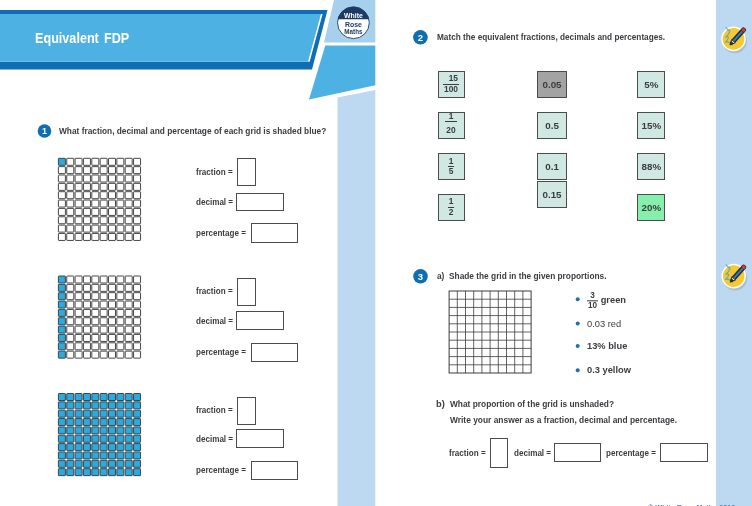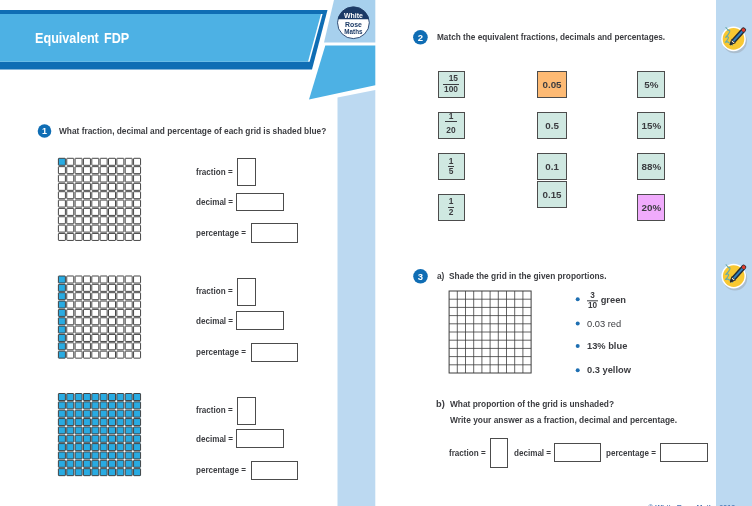--- a/index.html
+++ b/index.html
@@ -394,21 +394,21 @@
 <div style="position:absolute;left:236.1px;top:429.4px;width:45.5px;height:16.8px;border:1.1px solid #4c4c4c;background:#fff"></div>
 <div style="position:absolute;left:195.8px;top:469.8px;transform:translateY(-50%) scaleX(0.865);transform-origin:0 50%;font-size:9.3px;font-weight:600;color:#3b3c40;white-space:nowrap">percentage =</div>
 <div style="position:absolute;left:250.6px;top:460.7px;width:45.3px;height:17.5px;border:1.1px solid #4c4c4c;background:#fff"></div>
 <div style="position:absolute;left:437.2px;top:37.3px;transform:translateY(-50%) scaleX(0.885);transform-origin:0 50%;font-size:9.3px;font-weight:600;color:#3b3c40;white-space:nowrap">Match the equivalent fractions, decimals and percentages.</div>
 <div style="position:absolute;left:437.5px;top:70.7px;width:25.0px;height:25.0px;border:1.1px solid #4c4c4c;background:#cfe8e1;display:flex;align-items:center;justify-content:center;font-size:9.8px;font-weight:600;color:#3b3c40">
     <span style="display:inline-block;vertical-align:middle;text-align:right;font-size:8.4px;font-weight:600;line-height:1.12">
       <span style="display:block;padding:0 1px">15</span>
       <span style="display:block;border-top:1px solid #3b3c40;padding:0 1px">100</span>
     </span>
   </div>
-<div style="position:absolute;left:537.3px;top:70.7px;width:27.5px;height:25.0px;border:1.1px solid #4c4c4c;background:#fdba74;display:flex;align-items:center;justify-content:center;font-size:9.8px;font-weight:600;color:#3b3c40">0.05</div>
+<div style="position:absolute;left:537.3px;top:70.7px;width:27.5px;height:25.0px;border:1.1px solid #4c4c4c;background:#a3a3a3;display:flex;align-items:center;justify-content:center;font-size:9.8px;font-weight:600;color:#3b3c40">0.05</div>
 <div style="position:absolute;left:637.1px;top:70.7px;width:26.4px;height:25.0px;border:1.1px solid #4c4c4c;background:#cfe8e1;display:flex;align-items:center;justify-content:center;font-size:9.8px;font-weight:600;color:#3b3c40">5%</div>
 <div style="position:absolute;left:437.5px;top:112.0px;width:25.0px;height:25.0px;border:1.1px solid #4c4c4c;background:#cfe8e1;display:flex;align-items:center;justify-content:center;font-size:9.8px;font-weight:600;color:#3b3c40">
     <span style="display:inline-block;vertical-align:middle;text-align:center;font-size:8.4px;font-weight:600;line-height:1.12">
       <span style="display:block;padding:0 1px">1</span>
       <span style="display:block;border-top:1px solid #3b3c40;padding:4px 1px">20</span>
     </span>
   </div>
 <div style="position:absolute;left:537.3px;top:112.0px;width:27.5px;height:25.0px;border:1.1px solid #4c4c4c;background:#cfe8e1;display:flex;align-items:center;justify-content:center;font-size:9.8px;font-weight:600;color:#3b3c40">0.5</div>
 <div style="position:absolute;left:637.1px;top:112.0px;width:26.4px;height:25.0px;border:1.1px solid #4c4c4c;background:#cfe8e1;display:flex;align-items:center;justify-content:center;font-size:9.8px;font-weight:600;color:#3b3c40">15%</div>
 <div style="position:absolute;left:437.5px;top:153.0px;width:25.0px;height:25.0px;border:1.1px solid #4c4c4c;background:#cfe8e1;display:flex;align-items:center;justify-content:center;font-size:9.8px;font-weight:600;color:#3b3c40">
@@ -419,21 +419,21 @@
   </div>
 <div style="position:absolute;left:537.3px;top:153.0px;width:27.5px;height:25.0px;border:1.1px solid #4c4c4c;background:#cfe8e1;display:flex;align-items:center;justify-content:center;font-size:9.8px;font-weight:600;color:#3b3c40">0.1</div>
 <div style="position:absolute;left:637.1px;top:153.0px;width:26.4px;height:25.0px;border:1.1px solid #4c4c4c;background:#cfe8e1;display:flex;align-items:center;justify-content:center;font-size:9.8px;font-weight:600;color:#3b3c40">88%</div>
 <div style="position:absolute;left:437.5px;top:193.6px;width:25.0px;height:25.0px;border:1.1px solid #4c4c4c;background:#cfe8e1;display:flex;align-items:center;justify-content:center;font-size:9.8px;font-weight:600;color:#3b3c40">
     <span style="display:inline-block;vertical-align:middle;text-align:center;font-size:8.4px;font-weight:600;line-height:1.12">
       <span style="display:block;padding:0 1px">1</span>
       <span style="display:block;border-top:1px solid #3b3c40;padding:0 1px">2</span>
     </span>
   </div>
 <div style="position:absolute;left:537.3px;top:181px;width:27.5px;height:25.0px;border:1.1px solid #4c4c4c;background:#cfe8e1;display:flex;align-items:center;justify-content:center;font-size:9.8px;font-weight:600;color:#3b3c40">0.15</div>
-<div style="position:absolute;left:637.1px;top:193.6px;width:26.4px;height:25.0px;border:1.1px solid #4c4c4c;background:#f0abfc;display:flex;align-items:center;justify-content:center;font-size:9.8px;font-weight:600;color:#3b3c40">20%</div>
+<div style="position:absolute;left:637.1px;top:193.6px;width:26.4px;height:25.0px;border:1.1px solid #4c4c4c;background:#86efac;display:flex;align-items:center;justify-content:center;font-size:9.8px;font-weight:600;color:#3b3c40">20%</div>
 <div style="position:absolute;left:436.6px;top:276.3px;transform:translateY(-50%) scaleX(0.894);transform-origin:0 50%;font-size:9.3px;font-weight:600;color:#3b3c40;white-space:nowrap"><b>a)</b>&nbsp; Shade the grid in the given proportions.</div>
 <div style="position:absolute;left:587px;top:300.6px;transform:translateY(-50%);transform-origin:0 50%;font-size:9.3px;font-weight:600;color:#3b3c40;white-space:nowrap"><span style="display:inline-block;vertical-align:middle;text-align:center;font-size:8.2px;font-weight:600;line-height:1.12"><span style="display:block;padding:0 1px">3</span><span style="display:block;border-top:1px solid #3b3c40;padding:0 1px">10</span></span> green</div>
 <div style="position:absolute;left:587px;top:323.5px;transform:translateY(-50%) scaleX(1.0);transform-origin:0 50%;font-size:9.3px;font-weight:400;color:#3b3c40;white-space:nowrap">0.03 red</div>
 <div style="position:absolute;left:587px;top:346.0px;transform:translateY(-50%) scaleX(1.0);transform-origin:0 50%;font-size:9.3px;font-weight:600;color:#3b3c40;white-space:nowrap">13% blue</div>
 <div style="position:absolute;left:587px;top:370.2px;transform:translateY(-50%) scaleX(1.0);transform-origin:0 50%;font-size:9.3px;font-weight:600;color:#3b3c40;white-space:nowrap">0.3 yellow</div>
 <div style="position:absolute;left:436.0px;top:403.7px;transform:translateY(-50%) scaleX(1.0);transform-origin:0 50%;font-size:9.3px;font-weight:700;color:#3b3c40;white-space:nowrap"><b>b)</b></div>
 <div style="position:absolute;left:450.1px;top:403.7px;transform:translateY(-50%) scaleX(0.897);transform-origin:0 50%;font-size:9.3px;font-weight:600;color:#3b3c40;white-space:nowrap">What proportion of the grid is unshaded?</div>
 <div style="position:absolute;left:450.1px;top:420.0px;transform:translateY(-50%) scaleX(0.903);transform-origin:0 50%;font-size:9.3px;font-weight:600;color:#3b3c40;white-space:nowrap">Write your answer as a fraction, decimal and percentage.</div>
 <div style="position:absolute;left:449.3px;top:453.2px;transform:translateY(-50%) scaleX(0.87);transform-origin:0 50%;font-size:9.3px;font-weight:600;color:#3b3c40;white-space:nowrap">fraction =</div>
 <div style="position:absolute;left:490.0px;top:438.0px;width:16.4px;height:28.4px;border:1.1px solid #4c4c4c;background:#fff"></div>

